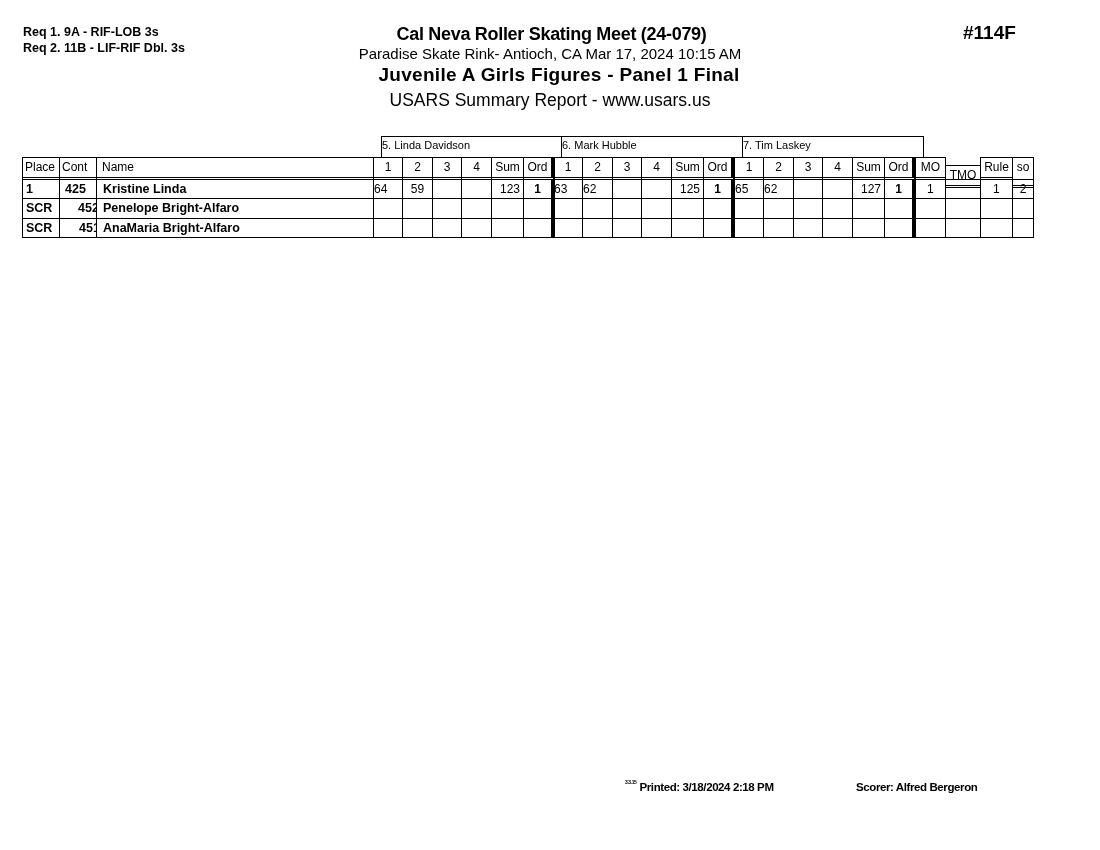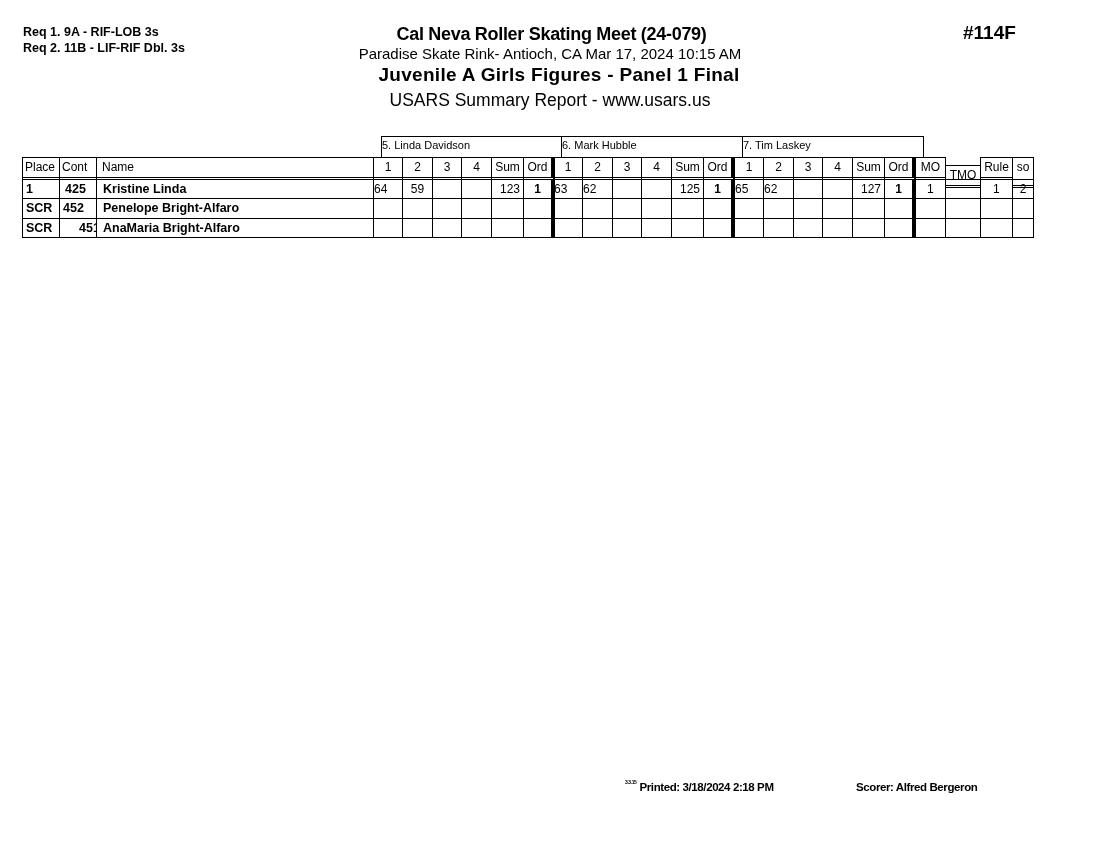--- a/index.html
+++ b/index.html
@@ -90,21 +90,21 @@
     <div class="cell num" style="left: 763px; top: 179px; width: 31px; height: 20px;">62</div>
     <div class="cell num" style="left: 793px; top: 179px; width: 30px; height: 20px;"></div>
     <div class="cell num" style="left: 822px; top: 179px; width: 31px; height: 20px;"></div>
     <div class="cell sumv" style="left: 852px; top: 179px; width: 33px; height: 20px;">127</div>
     <div class="cell ordv thick" style="left: 884px; top: 179px; width: 32px; height: 20px;">1</div>
     <div class="cell ch" style="left: 915px; top: 179px; width: 31px; height: 20px;;text-align:left;padding-left:11px">1</div>
     <div class="cell ch" style="left: 945px; top: 179px; width: 36px; height: 20px;"></div>
     <div class="cell ch" style="left: 980px; top: 179px; width: 33px; height: 20px;;text-align:left;padding-left:12px">1</div>
     <div class="cell ch" style="left: 1012px; top: 179px; width: 22px; height: 20px;">2</div>
     <div class="cell b" style="left: 22px; top: 198px; width: 38px; height: 21px;;padding-left:3px">SCR</div>
-    <div class="cell b" style="left: 59px; top: 198px; width: 38px; height: 21px;;padding-left:3px">452</div>
+    <div class="cell b" style="left: 59px; top: 198px; width: 38px; height: 21px;;padding-left:18px">452</div>
     <div class="cell b" style="left: 96px; top: 198px; width: 278px; height: 21px;;padding-left:6px">Penelope Bright-Alfaro</div>
     <div class="cell num" style="left: 373px; top: 198px; width: 30px; height: 21px;"></div>
     <div class="cell num" style="left: 402px; top: 198px; width: 31px; height: 21px;"></div>
     <div class="cell num" style="left: 432px; top: 198px; width: 30px; height: 21px;"></div>
     <div class="cell num" style="left: 461px; top: 198px; width: 31px; height: 21px;"></div>
     <div class="cell sumv" style="left: 491px; top: 198px; width: 33px; height: 21px;"></div>
     <div class="cell ordv thick" style="left: 523px; top: 198px; width: 32px; height: 21px;"></div>
     <div class="cell num" style="left: 553px; top: 198px; width: 30px; height: 21px;"></div>
     <div class="cell num" style="left: 582px; top: 198px; width: 31px; height: 21px;"></div>
     <div class="cell num" style="left: 612px; top: 198px; width: 30px; height: 21px;"></div>

